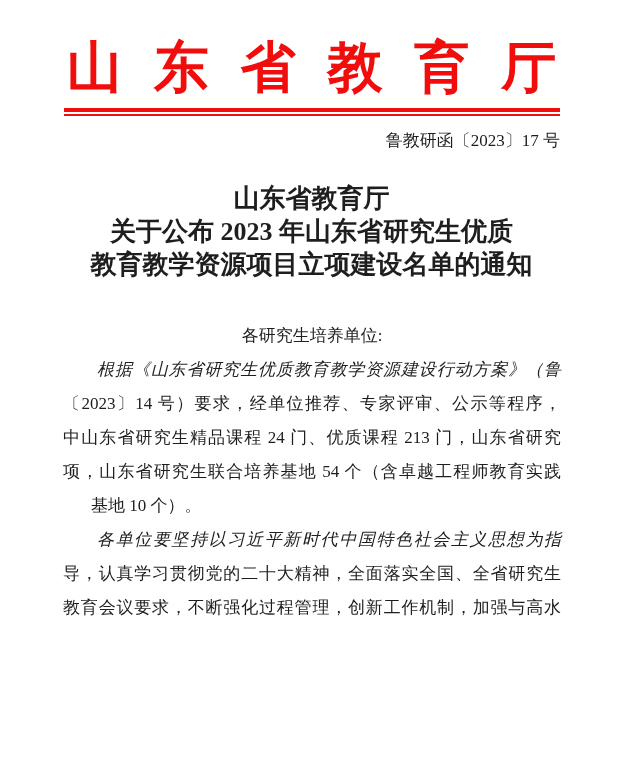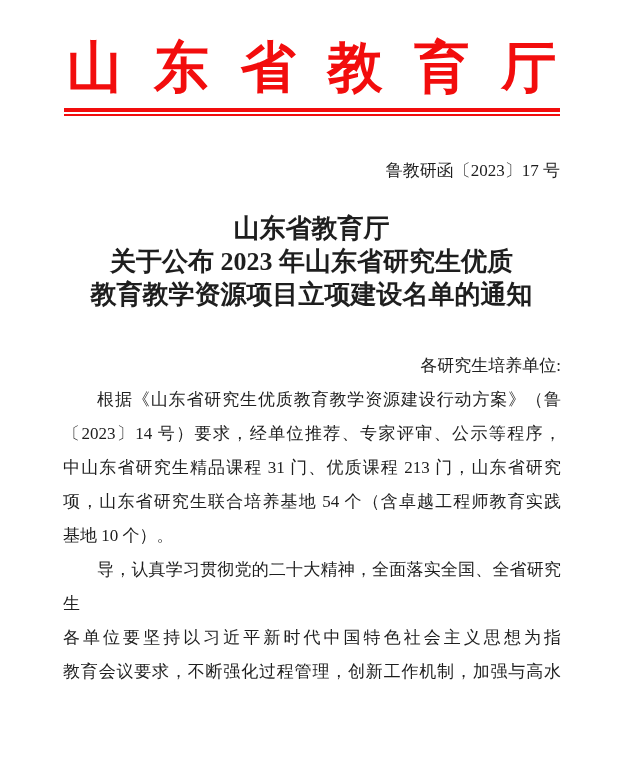--- a/index.html
+++ b/index.html
@@ -45,21 +45,21 @@
     height: 4px;
     background: var(--accent);
   }
   .rule-thin {
     height: 2px;
     margin-top: 2px;
     background: var(--accent);
   }
   
   .doc-number {
-    margin: 44px 63px 0 0;
+    margin: 14px 63px 0 0;
     text-align: right;
     font-size: 17px;
     line-height: 22px;
     color: var(--text);
     padding-left: 16px;
   }
   
   .doc-title {
     margin-top: 30px;
     text-align: center;
@@ -69,32 +69,34 @@
     color: var(--text);
   }
   
   .body {
     margin: 38px 62px 0 63px;
     font-size: 17px;
     line-height: 34px;
     color: var(--text);
   }
   .salutation {
-    text-align: right;
+    text-align: center;
   }
   .body-line {
     text-align: justify;
     text-align-last: justify;
   }
   .para .body-line:first-child {
     text-indent: 2em;
+    font-style: italic;
   }
   
   .para:not(.continues) .body-line:last-child {
     text-align-last: left;
+    margin-left: 28px;
   }
 </style>
 </head>
 <body>
 
 <div class="page">
 
   <header class="letterhead">
     <h1 class="agency">山东省教育厅</h1>
     <div class="rule">
@@ -109,24 +111,24 @@
       <div class="title-line">山东省教育厅</div>
       <div class="title-line">关于公布 2023 年山东省研究生优质</div>
       <div class="title-line">教育教学资源项目立项建设名单的通知</div>
     </div>
 
   <div class="body">
     <div class="salutation">各研究生培养单位:</div>
     <div class="para">
         <div class="body-line">根据《山东省研究生优质教育教学资源建设行动方案》（鲁</div>
         <div class="body-line">〔2023〕14 号）要求，经单位推荐、专家评审、公示等程序，</div>
-        <div class="body-line">中山东省研究生精品课程 31 门、优质课程 213 门，山东省研究</div>
+        <div class="body-line">中山东省研究生精品课程 24 门、优质课程 213 门，山东省研究</div>
         <div class="body-line">项，山东省研究生联合培养基地 54 个（含卓越工程师教育实践</div>
         <div class="body-line">基地 10 个）。</div>
       </div>
     <div class="para continues">
+        <div class="body-line">各单位要坚持以习近平新时代中国特色社会主义思想为指</div>
         <div class="body-line">导，认真学习贯彻党的二十大精神，全面落实全国、全省研究生</div>
-        <div class="body-line">各单位要坚持以习近平新时代中国特色社会主义思想为指</div>
         <div class="body-line">教育会议要求，不断强化过程管理，创新工作机制，加强与高水</div>
       </div>
   </div>
 
 </div>
 
 </body></html>

